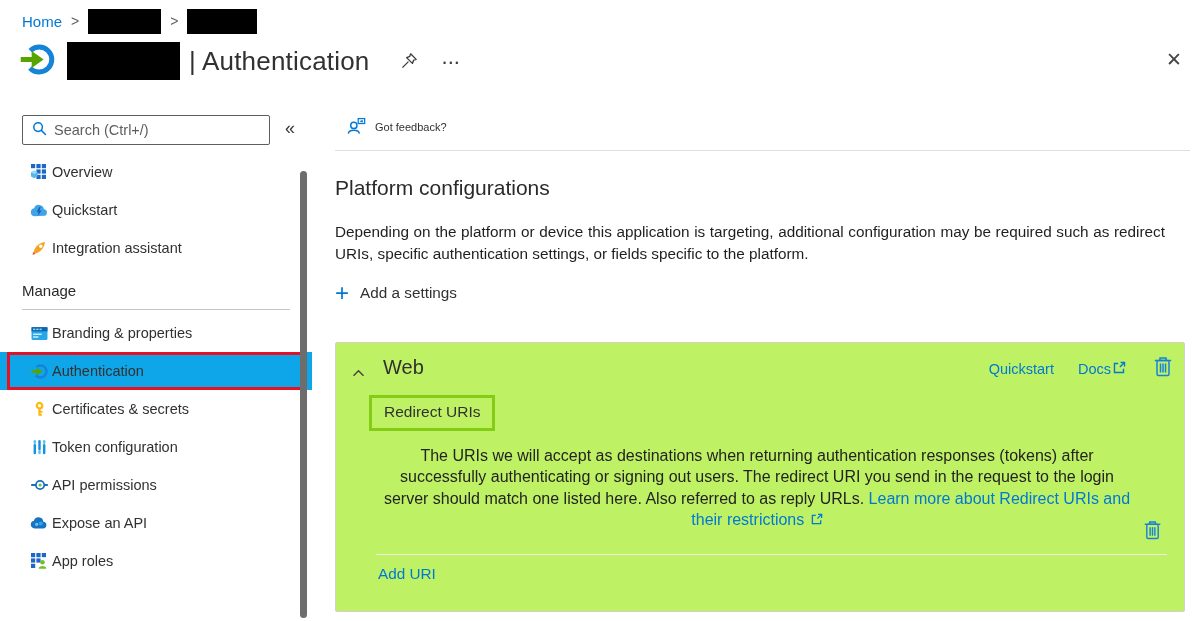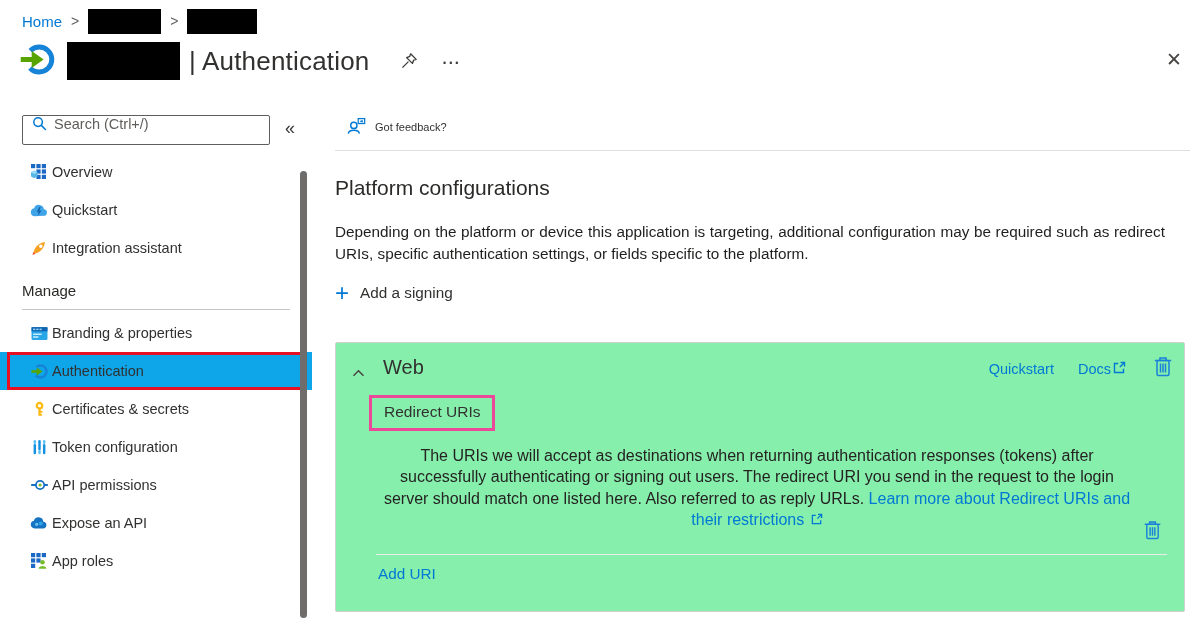--- a/index.html
+++ b/index.html
@@ -17,21 +17,21 @@
   
   .page-header { position:absolute; left:20px; top:40px; display:flex; align-items:center; height:42px; }
   .redact.title-box { width:113px; height:38px; margin-left:12px; }
   .page-title { font-size:26px; color:#323130; margin-left:9px; letter-spacing:.2px; }
   .pin-btn   { margin-left:30px; cursor:pointer; display:flex; align-items:center; }
   .more-btn  { margin-left:24px; font-size:22px; color:#3b3a39; cursor:pointer; line-height:10px; padding-bottom:8px; }
   .close-btn { position:absolute; right:18px; top:48px; font-size:19px; color:#484644; cursor:pointer; }
 
   
   .search-box { position:absolute; left:22px; top:115px; width:248px; height:30px;
-                border:1px solid #605e5c; border-radius:2px; display:flex; align-items:flex-start;
+                border:1px solid #605e5c; border-radius:2px; display:flex; align-items:center;
                 padding:0 9px; gap:7px; background:#fff; }
   .search-box input { border:none; outline:none; flex:1; font-size:14.5px; font-family:"Liberation Sans", sans-serif; color:#323130; }
   .search-box input::placeholder { color:#605e5c; }
   .collapse-btn { position:absolute; left:285px; top:118px; font-size:18px; color:#3b3a39; cursor:pointer; }
 
   .nav-group { position:absolute; left:0; width:312px; }
   .nav-top   { top:153px; }
   .nav-manage{ top:314px; }
   .nav-item  { height:38px; display:flex; align-items:center; padding-left:30px; gap:4px;
                font-size:14.5px; color:#323130; cursor:pointer; position:relative; }
@@ -50,27 +50,27 @@
   .main-divider { position:absolute; left:335px; top:150px; width:855px; height:1px; background:#e1dfdd; }
   .section-title { position:absolute; left:335px; top:176px; font-size:21px; color:#2b2a29; }
   .section-desc  { position:absolute; left:335px; top:221px; width:830px; font-size:15.3px;
                    line-height:21.5px; color:#201f1e; text-align:justify; }
   .add-platform { position:absolute; left:335px; top:283px; display:flex; align-items:center; gap:11px; cursor:pointer; }
   .add-platform .plus { color:#0078d4; font-size:24px; font-weight:300; line-height:20px; }
   .add-platform .lbl  { font-size:15.3px; color:#323130; }
 
   
   .web-card { position:absolute; left:335px; top:342px; width:850px; height:270px;
-              border:1px solid #d2d0ce; border-radius:2px; background:#86efac; }
+              border:1px solid #d2d0ce; border-radius:2px; background:#bef264; }
   .card-chevron { position:absolute; left:16px; top:21px; cursor:pointer; }
   .card-title   { position:absolute; left:47px; top:13px; font-size:20px; color:#323130; }
   .card-links   { position:absolute; right:58px; top:18px; display:flex; align-items:center; gap:24px; }
   .blue-link    { color:#0078d4; font-size:14.5px; text-decoration:none; cursor:pointer; display:flex; align-items:center; gap:2px; }
   .card-trash-1 { position:absolute; right:11px; top:12px; cursor:pointer; }
-  .redirect-label { position:absolute; left:33px; top:52px; border:3px solid #ec4899;
+  .redirect-label { position:absolute; left:33px; top:52px; border:3px solid #84cc16;
                     padding:5px 12px 7px 12px; font-size:15.5px; color:#323130; }
   .card-desc { position:absolute; left:42px; top:102px; width:758px; font-size:16px;
                line-height:21.3px; color:#242322;text-align:center; }
   .card-desc .inline-link { color:#0078d4; text-decoration:none; cursor:pointer; }
   .card-trash-2 { position:absolute; right:22px; top:176px; cursor:pointer; }
   .card-divider { position:absolute; left:40px; right:17px; top:211px; height:1px; background:#edebe9; }
   .add-uri { position:absolute; left:42px; top:222px; font-size:15.3px; color:#0078d4; cursor:pointer; }
 </style>
 </head>
 <body>
@@ -263,21 +263,21 @@
   </span>
   <span>Got feedback?</span>
 </div>
 <div class="main-divider"></div>
 
 <h2 class="section-title" style="font-weight:400;">Platform configurations</h2>
 <p class="section-desc">Depending on the platform or device this application is targeting, additional configuration may be required such as redirect URIs, specific authentication settings, or fields specific to the platform.</p>
 
 <div class="add-platform">
   <span class="plus">+</span>
-  <span class="lbl">Add a signing</span>
+  <span class="lbl">Add a settings</span>
 </div>
 
 <div class="web-card">
   <span class="card-chevron">
     <svg width="13" height="9" viewBox="0 0 13 9">
       <polyline points="1.5,6.8 6.5,1.8 11.5,6.8" fill="none" stroke="#484644" stroke-width="1.5"></polyline>
     </svg>
   </span>
   <span class="card-title">Web</span>
 

